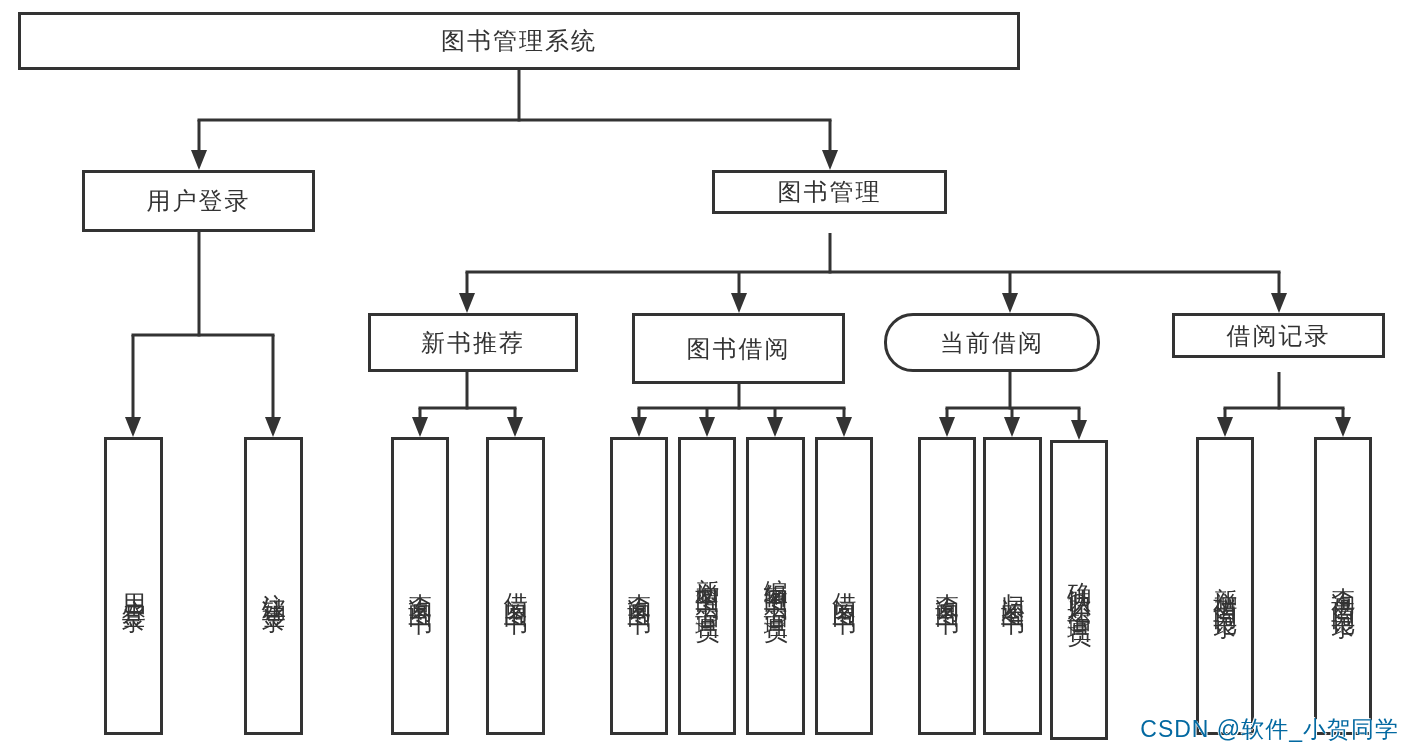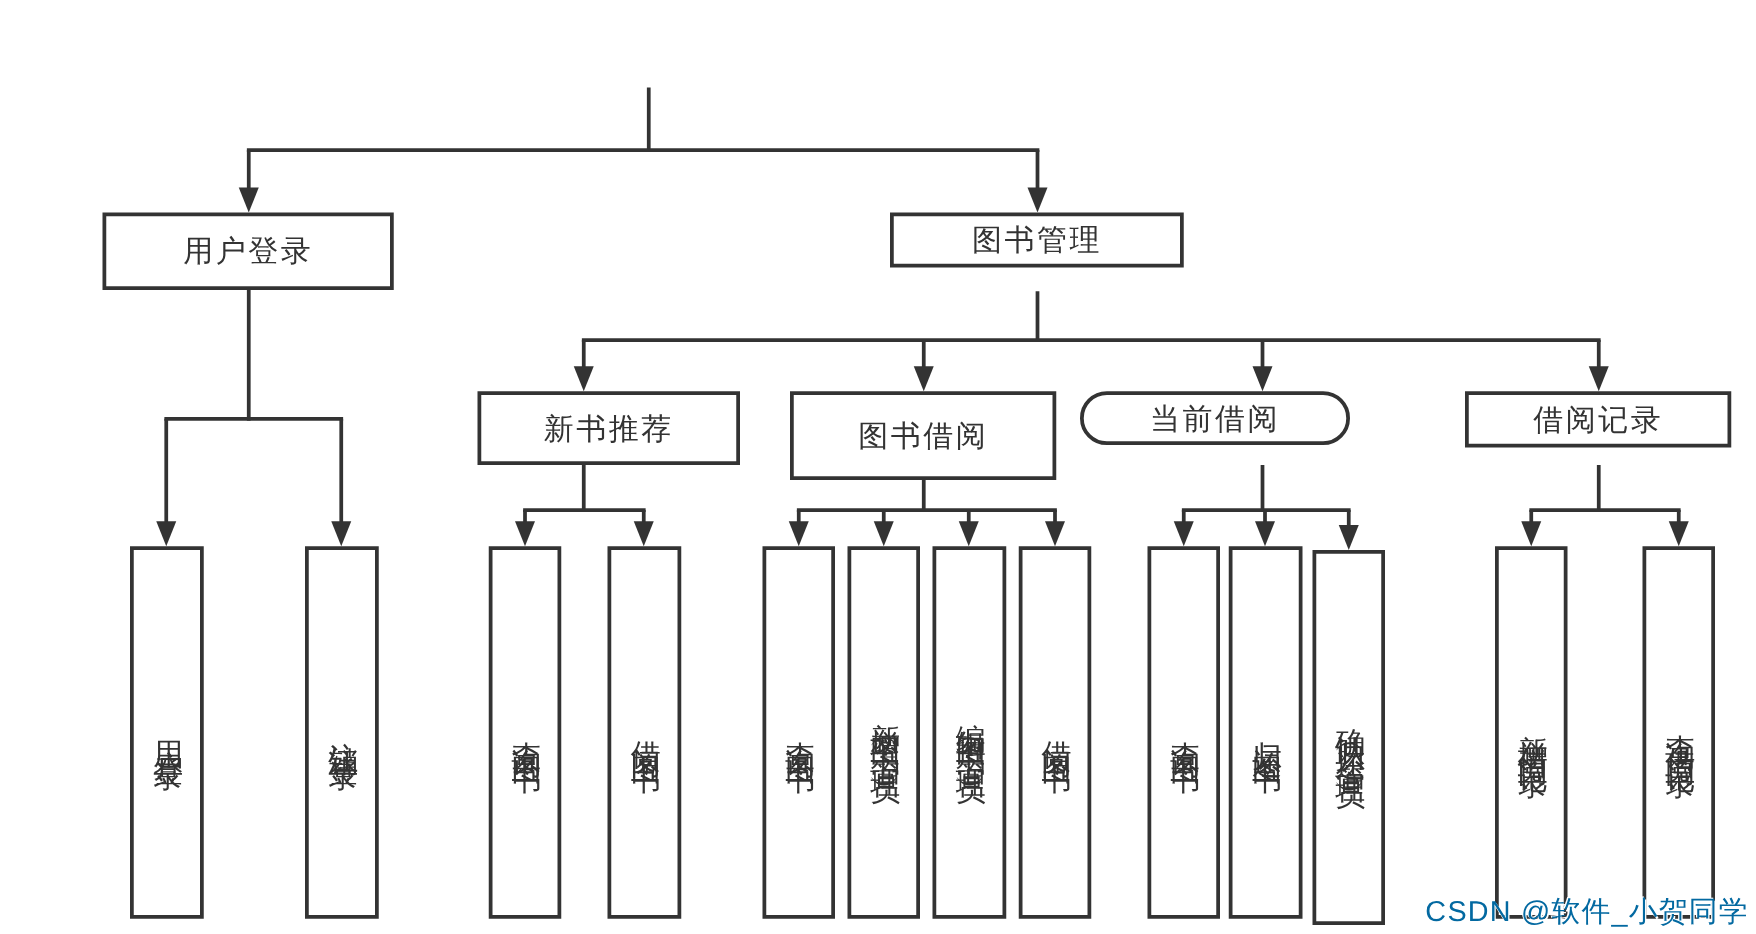--- a/index.html
+++ b/index.html
@@ -134,35 +134,38 @@
     <polygon points="1071,420 1087,420 1079,440"></polygon>
 
     <line x1="1279" y1="372" x2="1279" y2="409.5"></line>
     <line x1="1223.5" y1="408" x2="1344.5" y2="408"></line>
     <line x1="1225" y1="408" x2="1225" y2="420"></line>
     <polygon points="1217,417 1233,417 1225,437"></polygon>
     <line x1="1343" y1="408" x2="1343" y2="420"></line>
     <polygon points="1335,417 1351,417 1343,437"></polygon>
   </svg>
 
+  <div class="hbox root-box" style="left:18px; top:12px; width:1002px; height:58px;">
+    <span>图书管理系统</span>
+  </div>
 
   <div class="hbox" style="left:82px; top:170px; width:233px; height:62px;">
     <span>用户登录</span>
   </div>
   <div class="hbox" style="left:712px; top:170px; width:235px; height:44px;">
     <span>图书管理</span>
   </div>
 
-  <div class="hbox" style="left:382px; top:313px; width:210px; height:59px;">
+  <div class="hbox" style="left:368px; top:313px; width:210px; height:59px;">
     <span>新书推荐</span>
   </div>
   <div class="hbox" style="left:632px; top:313px; width:213px; height:71px;">
     <span>图书借阅</span>
   </div>
-  <div class="hbox" style="left:864px; top:313px; width:216px; height:43px;border-radius:29px;">
+  <div class="hbox" style="left:884px; top:313px; width:216px; height:59px;border-radius:29px;">
     <span>当前借阅</span>
   </div>
   <div class="hbox" style="left:1172px; top:313px; width:213px; height:45px;">
     <span>借阅记录</span>
   </div>
 
   <div class="vbox" style="left:104px; top:437px; width:59px; height:298px;">
     <span class="vtext">用户登录</span>
   </div>
   <div class="vbox" style="left:244px; top:437px; width:59px; height:298px;">

